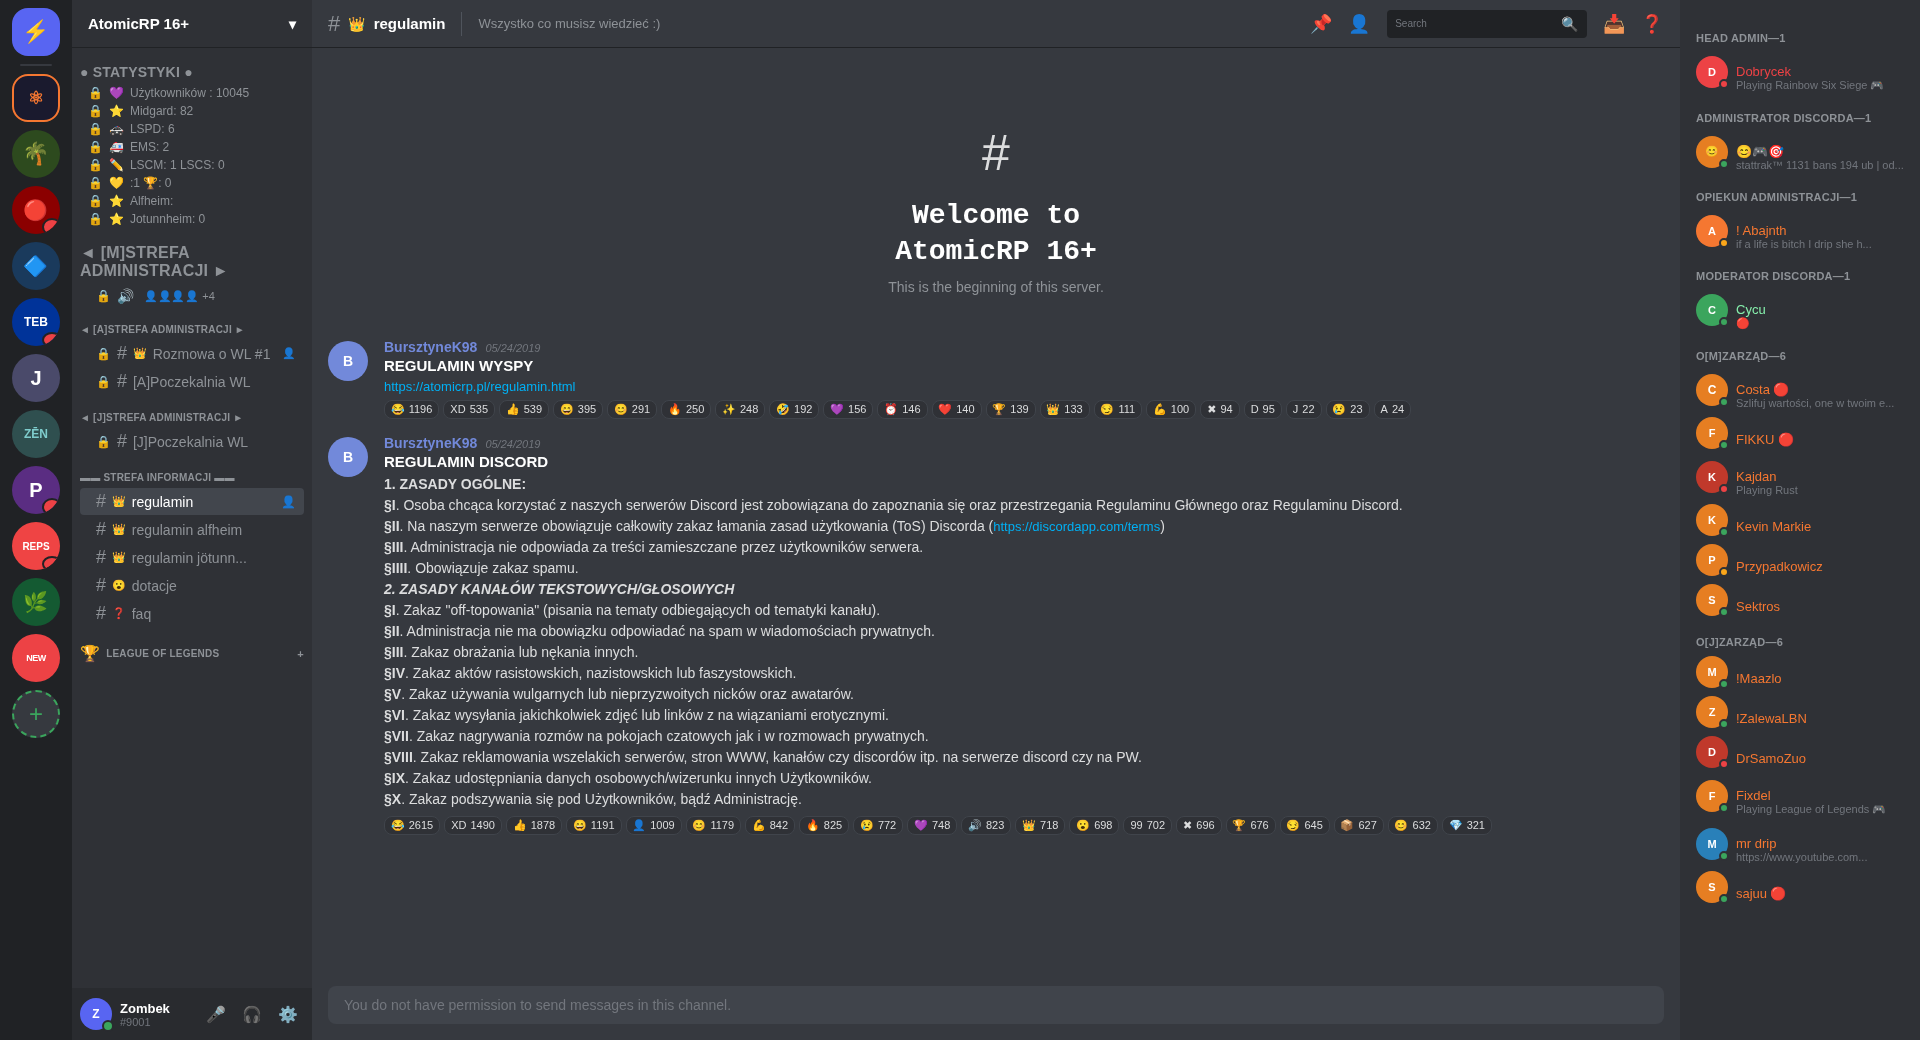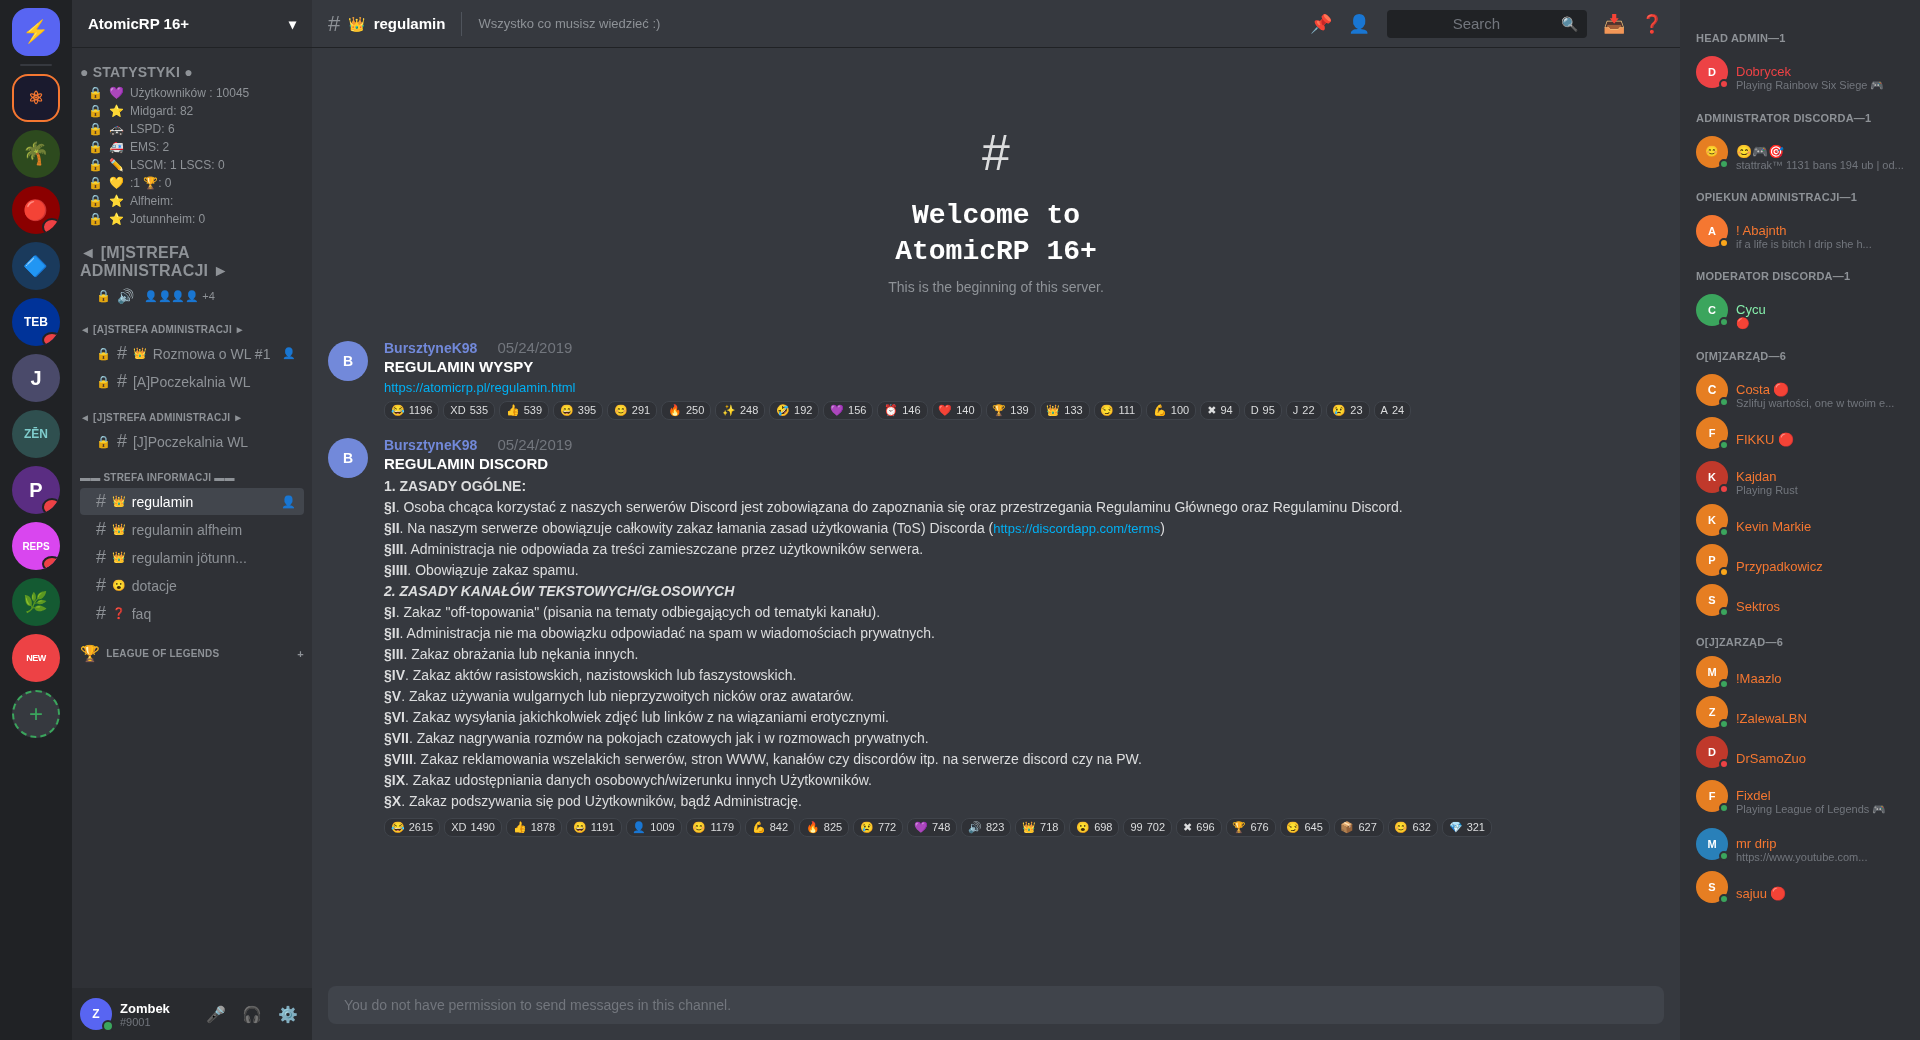--- a/index.html
+++ b/index.html
@@ -51,34 +51,34 @@
     }
     .chat-header-icon { color: #8e9297; font-size: 20px; }
     .chat-header-name { font-weight: 700; color: #fff; font-size: 15px; }
     .chat-header-divider { width: 1px; height: 24px; background: #4f545c; margin: 0 8px; }
     .chat-header-topic { color: #8e9297; font-size: 13px; flex: 1; }
     .chat-header-actions { display: flex; gap: 16px; align-items: center; }
     .header-action-btn { color: #b9bbbe; cursor: pointer; font-size: 18px; }
     .search-box {
       width: 200px; background: #202225; border-radius: 4px; display: flex; align-items: center; padding: 0 8px; height: 28px; gap: 4px;
     }
-    .search-input { background: none; border: none; outline: none; color: #dcddde; font-size: 15px; width: 100%; text-align: center; }
+    .search-input { background: none; border: none; outline: none; color: #dcddde; font-size: 10px; width: 100%; }
     .search-input::placeholder { color: #72767d; }
 
     
     .chat-messages { flex: 1; overflow-y: auto; padding: 16px 0; display: flex; flex-direction: column; }
     .welcome-section { text-align: center; padding: 60px 20px 40px; }
     .welcome-title { font-size: 28px; font-weight: 700; color: #fff; line-height: 1.3; font-family: Liberation Mono, monospace; }
     .welcome-sub { color: #8e9297; font-size: 14px; margin-top: 8px; }
     .message-group { display: flex; gap: 16px; padding: 4px 16px; margin-bottom: 8px; }
     .message-avatar { width: 40px; height: 40px; border-radius: 50%; flex-shrink: 0; display: flex; align-items: center; justify-content: center; font-size: 14px; font-weight: 700; color: white; margin-top: 2px; }
     .message-content { flex: 1; min-width: 0; }
-    .message-header { display: flex; align-items: baseline; gap: 20px; margin-bottom: 2px; }
+    .message-header { display: flex; align-items: baseline; gap: 8px; margin-bottom: 2px; }
     .message-author { font-weight: 600; color: #7289da; font-size: 14px; cursor: pointer; }
-    .message-timestamp { font-size: 15px; color: #72767d; }
+    .message-timestamp { font-size: 11px; color: #72767d; font-style: italic; }
     .message-title { font-size: 15px; font-weight: 700; color: #fff; margin-bottom: 4px; }
     .message-link { color: #00b0f4; text-decoration: none; font-size: 13px; }
     .message-text { font-size: 14px; color: #dcddde; line-height: 1.5; }
     .message-text strong { font-weight: 700; }
     .message-text em { font-style: italic; }
     .reactions-row { display: flex; flex-wrap: wrap; gap: 4px; margin-top: 6px; }
     .reaction { background: #2f3136; border: 1px solid #40444b; border-radius: 8px; padding: 2px 6px; font-size: 11px; display: flex; align-items: center; gap: 4px; cursor: pointer; color: #dcddde; }
     .chat-input-area { padding: 0 16px 16px; flex-shrink: 0; }
     .chat-input-box { background: #40444b; border-radius: 8px; padding: 11px 16px; color: #72767d; font-size: 14px; }
 
@@ -144,21 +144,21 @@
 
   <div class="server-icon" style="background:#2f4f4f;">
     <span style="font-size:12px; font-weight:900; color:#7fcccc;">ZĒN</span>
   </div>
 
   <div class="server-icon" style="background:#5a2d82; position:relative;">
     <span style="font-size:20px; font-weight:900; color:white;">P</span>
     <span class="badge" style="font-size:9px; width:18px; height:18px;">12</span>
   </div>
 
-  <div class="server-icon" style="background:#d946ef; position:relative;">
+  <div class="server-icon" style="background:#ef4444; position:relative;">
     <span style="font-size:10px; font-weight:900; color:white;">REPS</span>
     <span class="badge" style="font-size:9px; width:16px; height:16px;">3</span>
   </div>
 
   <div class="server-icon" style="background:#145a32;">
     <span style="font-size:20px;">🌿</span>
   </div>
 
   <div class="server-icon" style="background:#ed4245; position:relative;">
     <span style="font-size:9px; font-weight:900; color:white; letter-spacing:-0.5px;">NEW</span>

